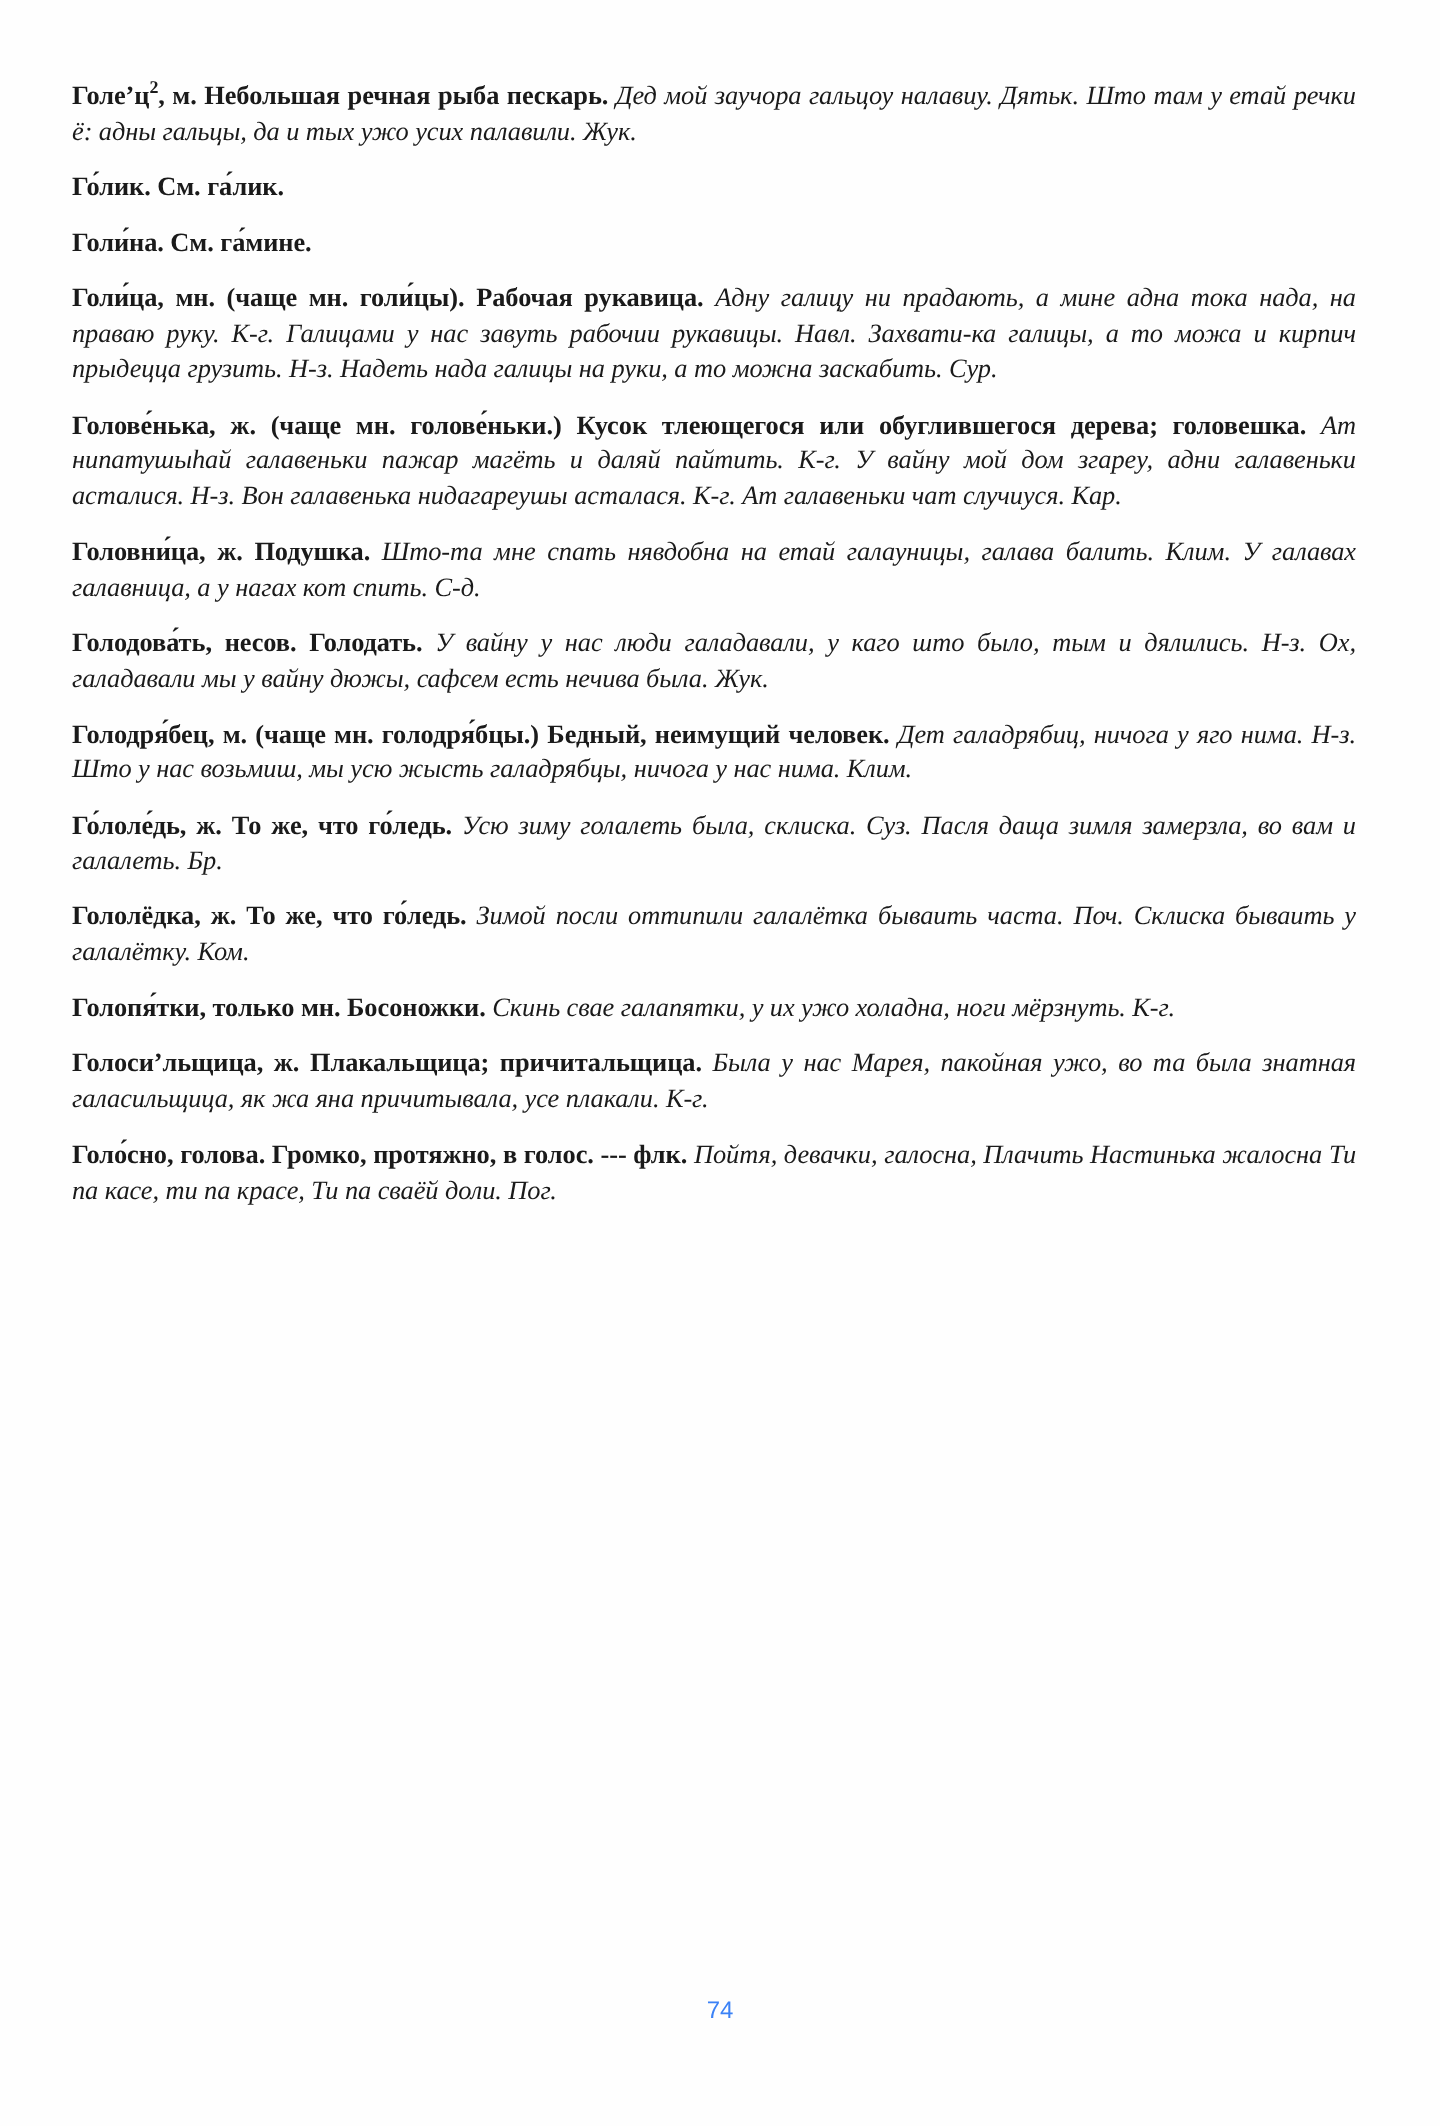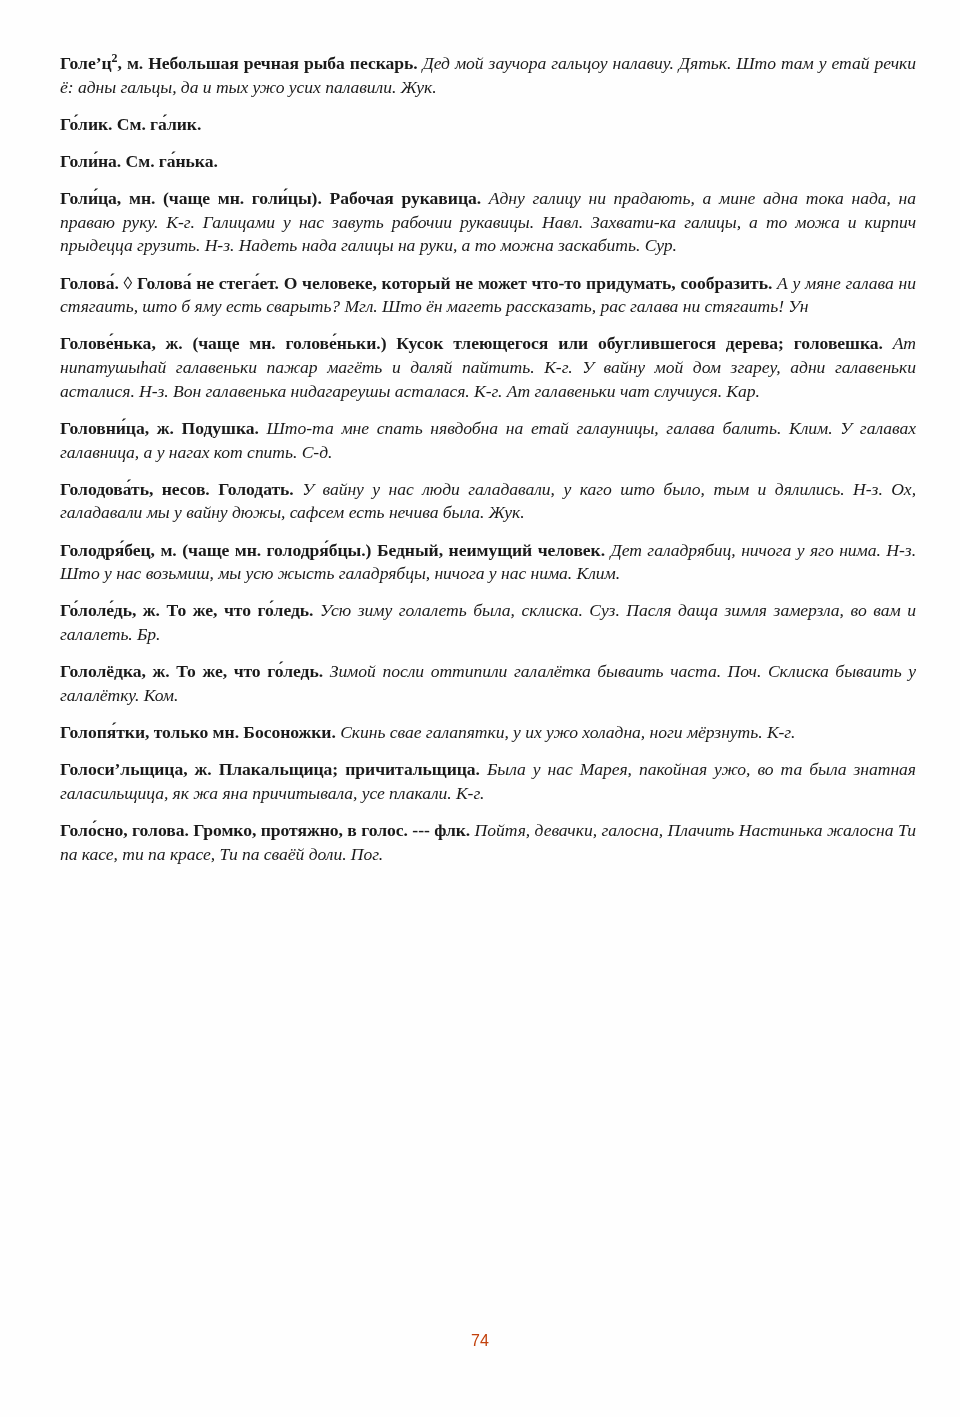--- a/index.html
+++ b/index.html
@@ -19,21 +19,21 @@
   #page {
     position: absolute;
     left: 0; top: 0;
     width: 960px;
     height: 1417px;
     background: #fefefe;
     box-sizing: border-box;
   }
   #column {
     position: absolute;
-    left: 60px;
+    left: 48px;
     top: 52px;
     width: 856px;
   }
   .entry {
     margin: 0 0 13.5px 0;
     font-size: 17.6px;
     line-height: 1.345;
     text-align: justify;
     text-justify: inter-word;
     hyphens: manual;
@@ -61,34 +61,33 @@
     padding-left: 16px;
   }
   #folio {
     position: absolute;
     left: 0;
     top: 1332px;
     width: 960px;
     text-align: center;
     font-family: "Liberation Sans", "DejaVu Sans", sans-serif;
     font-size: 16px;
-    color: #c2410c;
+    color: #3b82f6;
   }
 </style>
 </head>
 <body>
 
 <div id="page">
 
   <div id="column">
       <p class="entry"><span class="hw">Голе’ц</span><sup class="hw">2</sup><span class="hw">, м.</span><span class="def"> Небольшая речная рыба пескарь.</span><span class="ex"> Дед мой заучора гальцоу налавиу. Дятьк. Што там у етай речки ё: адны гальцы, да и тых ужо усих палавили. Жук.</span></p>
       <p class="entry"><span class="hw">Го́лик.</span><span class="def"> См. га́лик.</span></p>
-      <p class="entry"><span class="hw">Голи́на.</span><span class="def"> См. га́нька.</span></p>
+      <p class="entry"><span class="hw">Голи́на.</span><span class="def"> См. га́мине.</span></p>
       <p class="entry"><span class="hw">Голи́ца</span><span class="hw">, мн. (чаще мн. голи́цы).</span><span class="def"> Рабочая рукавица.</span><span class="ex"> Адну галицу ни прадають, а мине адна тока нада, на праваю руку. К-г. Галицами у нас завуть рабочии рукавицы. Навл. Захвати-ка галицы, а то можа и кирпич прыдецца грузить. Н-з. Надеть нада галицы на руки, а то можна заскабить. Сур.</span></p>
-      <p class="entry"><span class="hw">Голова́.</span><span class="hw"> ◊ Голова́ не стега́ет.</span><span class="def"> О человеке, который не может что-то придумать, сообразить.</span><span class="ex"> А у мяне галава ни стягаить, што б яму есть сварыть? Мгл. Што ён магеть рассказать, рас галава ни стягаить! Ун</span></p>
       <p class="entry"><span class="hw">Голове́нька</span><span class="hw">, ж. (чаще мн. голове́ньки.)</span><span class="def"> Кусок тлеющегося или обуглившегося дерева; головешка.</span><span class="ex"> Ат нипатушыhай галавеньки пажар магёть и даляй пайтить. К-г. У вайну мой дом згареу, адни галавеньки асталися. Н-з. Вон галавенька нидагареушы асталася. К-г. Ат галавеньки чат случиуся. Кар.</span></p>
       <p class="entry"><span class="hw">Головни́ца</span><span class="hw">, ж.</span><span class="def"> Подушка.</span><span class="ex"> Што-та мне спать нявдобна на етай галауницы, галава балить. Клим. У галавах галавница, а у нагах кот спить. С-д.</span></p>
       <p class="entry"><span class="hw">Голодова́ть</span><span class="hw">, несов.</span><span class="def"> Голодать.</span><span class="ex"> У вайну у нас люди галадавали, у каго што было, тым и дялились. Н-з. Ох, галадавали мы у вайну дюжы, сафсем есть нечива была. Жук.</span></p>
       <p class="entry"><span class="hw">Голодря́бец</span><span class="hw">, м. (чаще мн. голодря́бцы.)</span><span class="def"> Бедный, неимущий человек.</span><span class="ex"> Дет галадрябиц, ничога у яго нима. Н-з. Што у нас возьмиш, мы усю жысть галадрябцы, ничога у нас нима. Клим.</span></p>
       <p class="entry"><span class="hw">Го́лоле́дь</span><span class="hw">, ж.</span><span class="def"> То же, что го́ледь.</span><span class="ex"> Усю зиму голалеть была, склиска. Суз. Пасля даща зимля замерзла, во вам и галалеть. Бр.</span></p>
       <p class="entry"><span class="hw">Гололёдка</span><span class="hw">, ж.</span><span class="def"> То же, что го́ледь.</span><span class="ex"> Зимой посли оттипили галалётка бываить часта. Поч. Склиска бываить у галалётку. Ком.</span></p>
       <p class="entry"><span class="hw">Голопя́тки</span><span class="hw">, только мн.</span><span class="def"> Босоножки.</span><span class="ex"> Скинь свае галапятки, у их ужо холадна, ноги мёрзнуть. К-г.</span></p>
       <p class="entry"><span class="hw">Голоси’льщица</span><span class="hw">, ж.</span><span class="def"> Плакальщица; причитальщица.</span><span class="ex"> Была у нас Марея, пакойная ужо, во та была знатная галасильщица, як жа яна причитывала, усе плакали. К-г.</span></p>
       <p class="entry"><span class="hw">Голо́сно</span><span class="hw">, голова.</span><span class="def"> Громко, протяжно, в голос. --- флк.</span><span class="ex"> Пойтя, девачки, галосна, Плачить Настинька жалосна Ти па касе, ти па красе,  Ти па сваёй доли. Пог.</span></p>
     </div>

